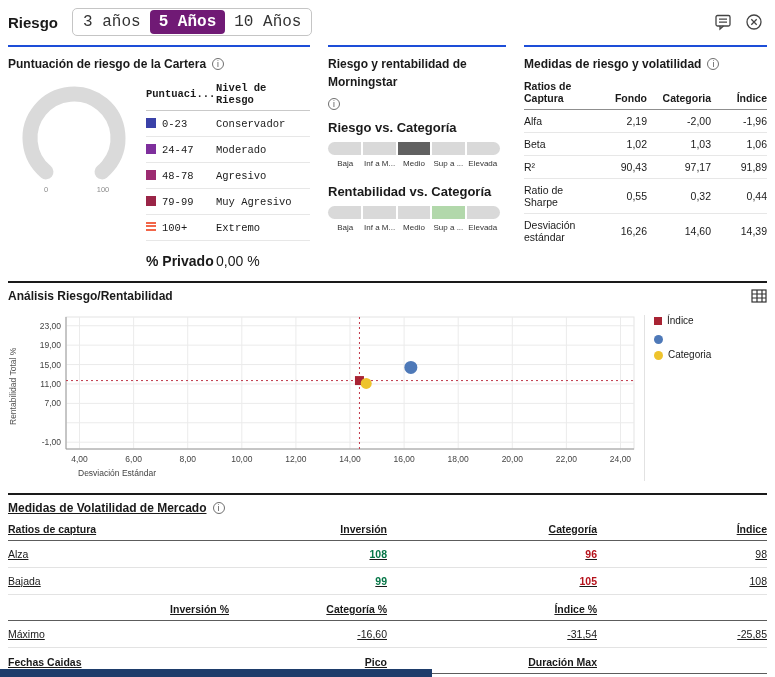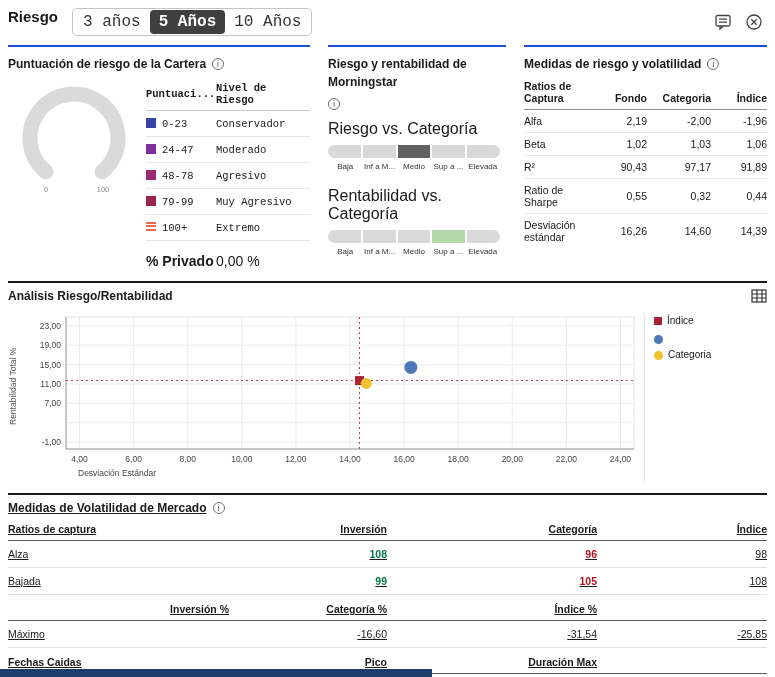--- a/index.html
+++ b/index.html
@@ -1,25 +1,25 @@
 <!DOCTYPE html>
 <html><head>
 <meta charset="utf-8">
 <style>
   * { margin:0; padding:0; box-sizing:border-box; }
   body { font-family:"Liberation Sans", sans-serif; background:#fff; color:#1a1a1a; }
   .page { width:775px; height:677px; position:relative; background:#fff; overflow:hidden; }
 
   
-  .hdr { display:flex; padding:8px 8px 5px 8px; }
+  .hdr { display:flex; align-items:center; padding:8px 8px 5px 8px; }
   .hdr h1 { font-size:15px; font-weight:bold; margin-right:14px; }
   .toggle { display:inline-flex; border:1px solid #c5c5c5; border-radius:5px; padding:1px; }
   .toggle button { border:none; background:#fff; font-family:Liberation Mono, monospace; font-size:16px; color:#333;
                    padding:3px 9px; border-radius:4px; cursor:pointer; }
-  .toggle button.sel { background:#404040; color:#fff; font-weight:bold; }
+  .toggle button.sel { background:#701a75; color:#fff; font-weight:bold; }
   .hdr-spacer { flex:1; }
   .hdr-icons { display:flex; gap:13px; align-items:center; padding-right:4px; }
   .hicon { width:18px; height:18px; display:inline-flex; cursor:pointer; }
 
   
   .info { display:inline-flex; align-items:center; justify-content:center; width:12px; height:12px;
           border:1px solid #6f6f6f; border-radius:50%; font-size:8.5px; color:#555; margin-left:6px;
           vertical-align:1px; cursor:pointer; line-height:1; }
 
   
@@ -38,21 +38,21 @@
   .rt-head, .rt-row { display:grid; grid-template-columns:70px 1fr; align-items:center;font-family:Liberation Mono, monospace; }
   .rt-head { font-weight:bold; border-bottom:1px solid #c9c9c9; padding:2px 0 4px; font-size:10.5px; }
   .rt-row { border-bottom:1px solid #e7e7e7; height:26px; }
   .sq { width:10px; height:10px; display:inline-block; margin-right:6px; vertical-align:-1px; }
   .sq.striped { background-image:repeating-linear-gradient(180deg, rgba(255,255,255,0) 0 2px, #fff 2px 3.5px); }
   .private { display:grid; grid-template-columns:70px 1fr; padding-top:12px; font-size:14px; }
   .private .lbl { font-weight:bold; }
 
   
   .col-2 .info { margin:8px 0 2px 0; }
-  .ms-sub { font-size:16px; font-weight:normal; margin-top:8px; }
+  .ms-sub { font-size:13px; font-weight:bold; margin-top:8px; }
   .segbar { display:flex; gap:2px; width:172px; margin:7px 0 4px; }
   .segbar .seg { flex:1; height:13px; background:#d9d9d9; }
   .segbar .seg:first-child { border-radius:7px 0 0 7px; }
   .segbar .seg:last-child { border-radius:0 7px 7px 0; }
   .seg-labels { display:flex; width:172px; font-size:8px; color:#333; }
   .seg-labels span { flex:1; text-align:center; white-space:nowrap; }
 
   
   .vol-table { font-size:10.5px; margin-top:8px; }
   .vt-head, .vt-row { display:grid; grid-template-columns:1fr 50px 60px 52px; column-gap:4px; }

